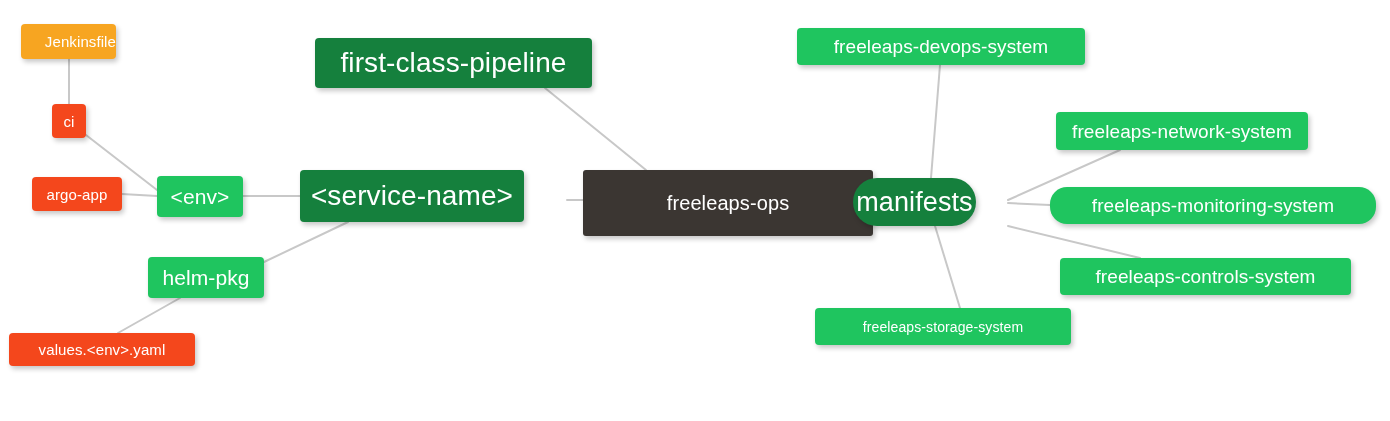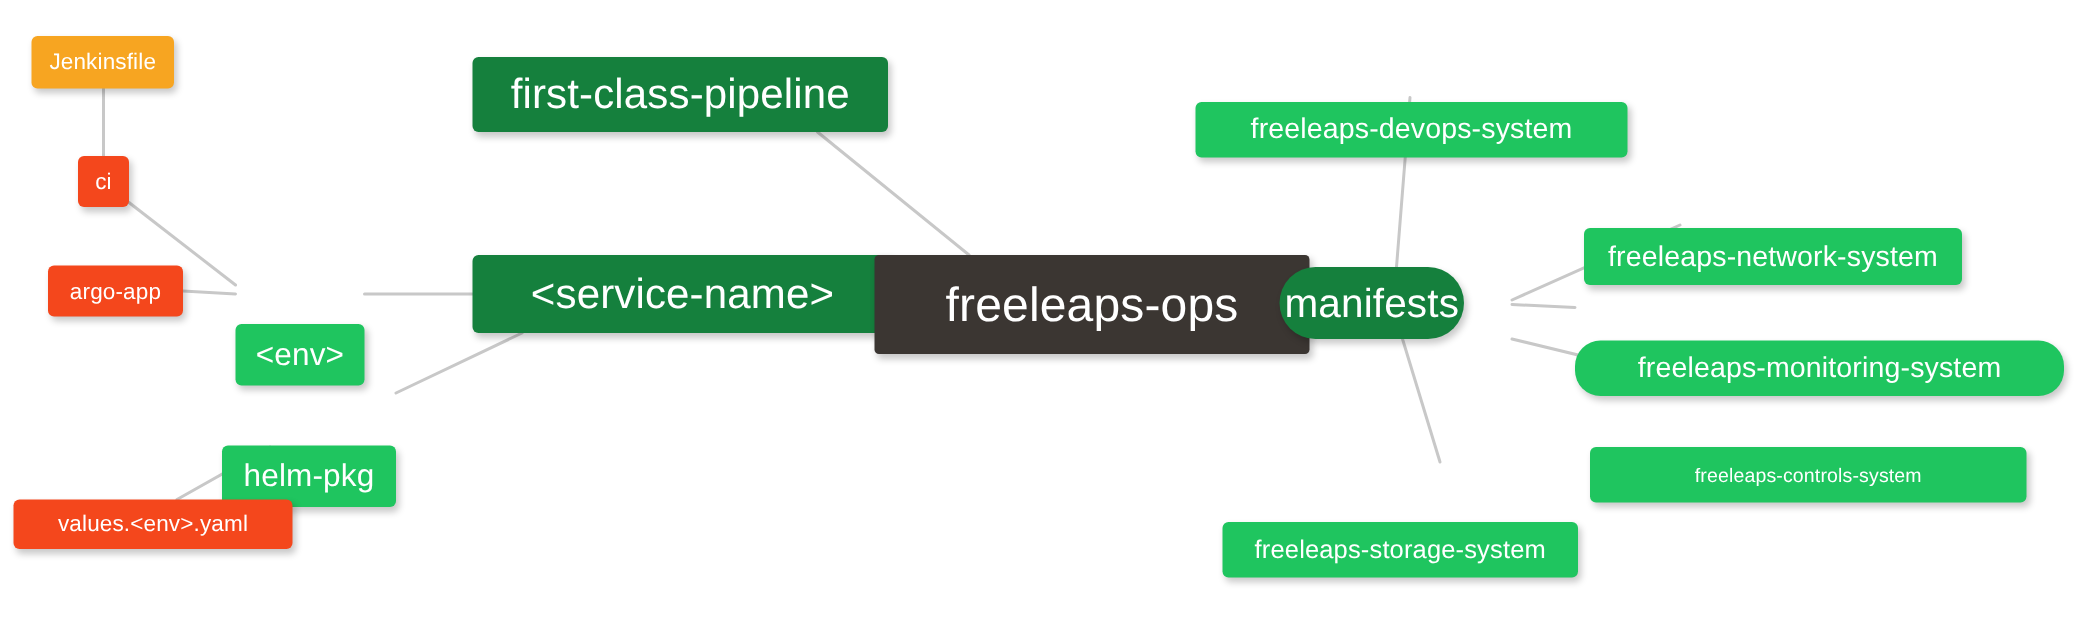--- a/index.html
+++ b/index.html
@@ -36,21 +36,21 @@
     box-shadow: 2px 3px 5px rgba(0,0,0,0.22);
     line-height: 1;
     letter-spacing: 0.1px;
     user-select: none;
   }
   .n-root {
     background: #3b3632;
     border-radius: 3px;
   }
   .n-blue   { background: #15803d; }
-  .n-green  { background: #1fc55f; margin-top: 40px; }
+  .n-green  { background: #1fc55f; }
   .n-orange { background: #f7a521; }
   .n-red    { background: #f4471c; }
 </style>
 </head>
 <body>
 
 <div id="canvas">
   <svg id="edge-layer" viewBox="0 0 1390 421" xmlns="http://www.w3.org/2000/svg">
       <line x1="69" y1="59" x2="69" y2="104" stroke="#c8c8c8" stroke-width="2" stroke-linecap="round"></line>
       <line x1="86" y1="135" x2="157" y2="190" stroke="#c8c8c8" stroke-width="2" stroke-linecap="round"></line>
@@ -61,59 +61,59 @@
       <line x1="545" y1="88" x2="646" y2="170" stroke="#c8c8c8" stroke-width="2" stroke-linecap="round"></line>
       <line x1="567" y1="200" x2="583" y2="200" stroke="#c8c8c8" stroke-width="2" stroke-linecap="round"></line>
       <line x1="845" y1="202" x2="853" y2="202" stroke="#c8c8c8" stroke-width="2" stroke-linecap="round"></line>
       <line x1="931" y1="178" x2="940" y2="65" stroke="#c8c8c8" stroke-width="2" stroke-linecap="round"></line>
       <line x1="1008" y1="200" x2="1120" y2="150" stroke="#c8c8c8" stroke-width="2" stroke-linecap="round"></line>
       <line x1="1008" y1="203" x2="1050" y2="205" stroke="#c8c8c8" stroke-width="2" stroke-linecap="round"></line>
       <line x1="1008" y1="226" x2="1140" y2="258" stroke="#c8c8c8" stroke-width="2" stroke-linecap="round"></line>
       <line x1="935" y1="226" x2="960" y2="308" stroke="#c8c8c8" stroke-width="2" stroke-linecap="round"></line>
     </svg>
   <div id="node-layer">
-      <div class="node n-orange" style="left: 21px; top: 24px; width: 95px; height: 35px; font-size: 15px;">
+      <div class="node n-orange" style="left: 21px; top: 24px; width: 95px; height: 35px; font-size: 15px; justify-content: flex-end;">
         <span>Jenkinsfile</span>
       </div>
       <div class="node n-red" style="left: 52px; top: 104px; width: 34px; height: 34px; font-size: 15px; text-align: center;">
         <span>ci</span>
       </div>
       <div class="node n-red" style="left: 32px; top: 177px; width: 90px; height: 34px; font-size: 15px; justify-content: center;">
         <span>argo-app</span>
       </div>
       <div class="node n-green" style="left: 157px; top: 176px; width: 86px; height: 41px; font-size: 21px;">
         <span>&lt;env&gt;</span>
       </div>
       <div class="node n-green" style="left: 148px; top: 257px; width: 116px; height: 41px; font-size: 21px;">
         <span>helm-pkg</span>
       </div>
       <div class="node n-red" style="left: 9px; top: 333px; width: 186px; height: 33px; font-size: 15px;">
         <span>values.&lt;env&gt;.yaml</span>
       </div>
       <div class="node n-blue" style="left: 315px; top: 38px; width: 277px; height: 50px; font-size: 28px;">
         <span>first-class-pipeline</span>
       </div>
-      <div class="node n-blue" style="left: 315px; top: 170px; width: 280px; height: 52px; font-size: 28px;">
+      <div class="node n-blue" style="left: 300px; top: 170px; width: 224px; height: 52px; font-size: 28px;">
         <span>&lt;service-name&gt;</span>
       </div>
-      <div class="node n-root" style="left: 583px; top: 170px; width: 290px; height: 66px; font-size: 32px;">
+      <div class="node n-root" style="left: 583px; top: 170px; width: 290px; height: 66px; font-size: 20px;">
         <span>freeleaps-ops</span>
       </div>
       <div class="node n-blue" style="left: 853px; top: 178px; width: 123px; height: 48px; font-size: 27px; border-radius: 24px;">
         <span>manifests</span>
       </div>
       <div class="node n-green" style="left: 797px; top: 28px; width: 288px; height: 37px; font-size: 19px;">
         <span>freeleaps-devops-system</span>
       </div>
       <div class="node n-green" style="left: 1056px; top: 112px; width: 252px; height: 38px; font-size: 19px;">
         <span>freeleaps-network-system</span>
       </div>
       <div class="node n-green" style="left: 1050px; top: 187px; width: 326px; height: 37px; font-size: 19px; border-radius: 17px;">
         <span>freeleaps-monitoring-system</span>
       </div>
-      <div class="node n-green" style="left: 1060px; top: 258px; width: 291px; height: 37px; font-size: 13px;">
+      <div class="node n-green" style="left: 1060px; top: 258px; width: 291px; height: 37px; font-size: 19px;">
         <span>freeleaps-controls-system</span>
       </div>
-      <div class="node n-green" style="left: 815px; top: 308px; width: 237px; height: 37px; font-size: 17px; text-align: right;">
+      <div class="node n-green" style="left: 815px; top: 308px; width: 256px; height: 37px; font-size: 14px; text-align: right;">
         <span>freeleaps-storage-system</span>
       </div>
     </div>
 </div>
 
 </body></html>

